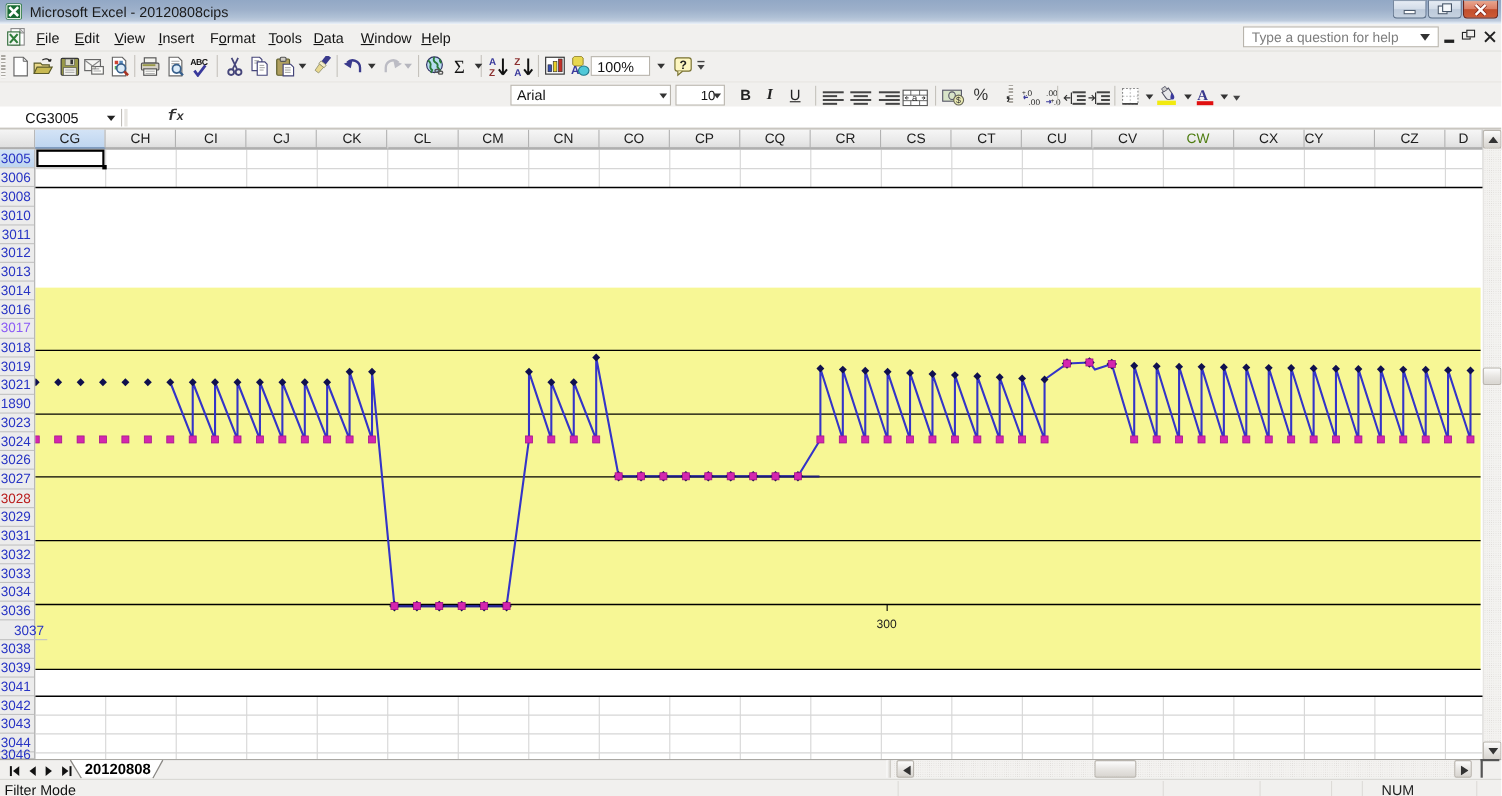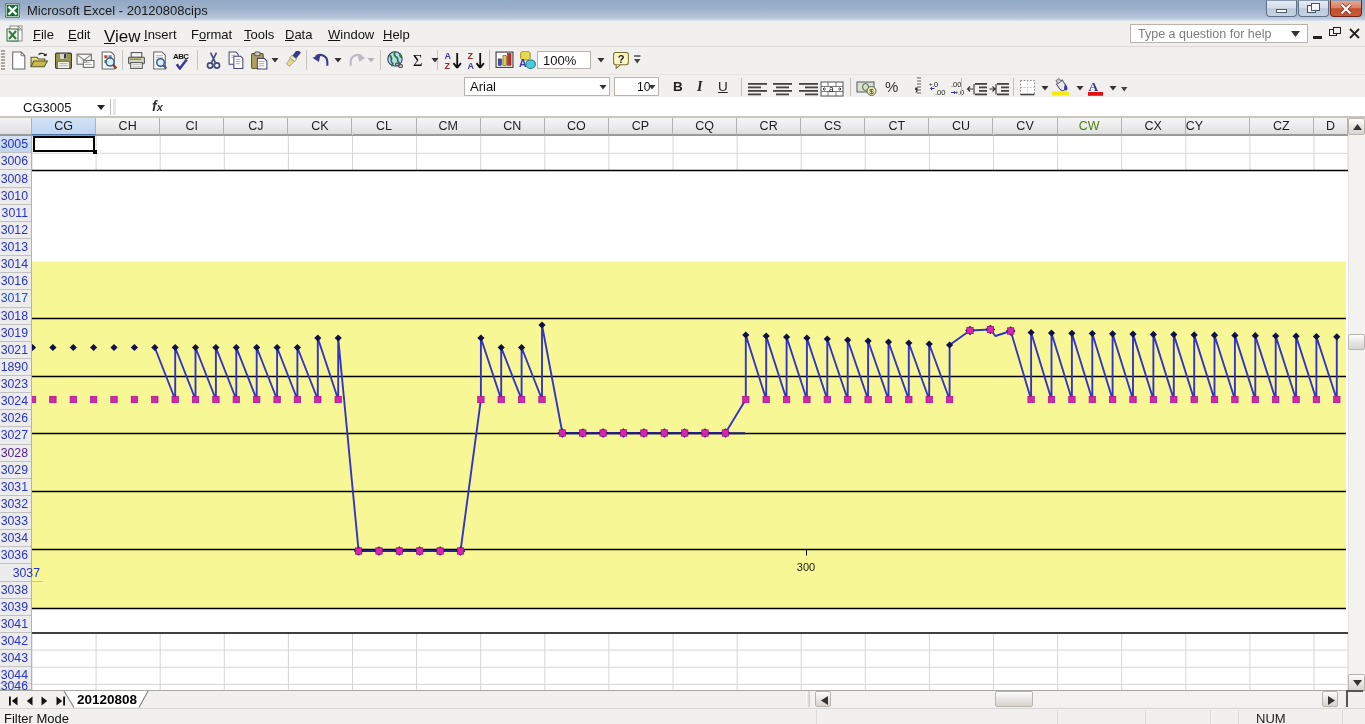--- a/index.html
+++ b/index.html
@@ -27,21 +27,21 @@
   </div>
 <div class="abs" style="left:0;top:22px;width:1365px;height:25px;background:#f1f0ee;border-bottom:1px solid #dcdad5"></div>
 <svg class="abs" style="left:6px;top:25px" width="18" height="18" viewBox="0 0 18 18">
     <rect x="4" y="1" width="12" height="15" fill="#fff" stroke="#888"></rect>
     <path d="M12 1 l4 4 h-4 z" fill="#cfcfcf" stroke="#888" stroke-width="0.8"></path>
     <rect x="1" y="4" width="11" height="12" fill="#f2f6f2" stroke="#2f6b38"></rect>
     <path d="M3 6 L10 14 M10 6 L3 14" stroke="#2e7d3a" stroke-width="2"></path>
   </svg>
 <span class="abs" style="left:33px;top:27px;font-size:13px;color:#131313"><u>F</u>ile</span>
 <span class="abs" style="left:68px;top:27px;font-size:13px;color:#131313"><u>E</u>dit</span>
-<span class="abs" style="left:104px;top:27px;font-size:17px;color:#131313"><u>V</u>iew</span>
+<span class="abs" style="left:104px;top:27px;font-size:13px;color:#131313"><u>V</u>iew</span>
 <span class="abs" style="left:144px;top:27px;font-size:13px;color:#131313"><u>I</u>nsert</span>
 <span class="abs" style="left:191px;top:27px;font-size:13px;color:#131313">F<u>o</u>rmat</span>
 <span class="abs" style="left:244px;top:27px;font-size:13px;color:#131313"><u>T</u>ools</span>
 <span class="abs" style="left:285px;top:27px;font-size:13px;color:#131313"><u>D</u>ata</span>
 <span class="abs" style="left:328px;top:27px;font-size:13px;color:#131313"><u>W</u>indow</span>
 <span class="abs" style="left:383px;top:27px;font-size:13px;color:#131313"><u>H</u>elp</span>
 <div class="abs" style="left:1130px;top:24px;width:178px;height:19px;background:#fff;border:1px solid #b8b4ac;font-size:12.5px;color:#7d7d7d;line-height:18px;padding-left:7px">Type a question for help</div>
 <svg class="abs" style="left:1291px;top:31px" width="10" height="7">
     <path d="M0 0 h9 l-4.5 6 z" fill="#333"></path>
   </svg>
@@ -298,21 +298,21 @@
 <svg class="abs" style="left:1120px;top:85px" width="9" height="11">
     <path d="M1 2 h6.5 L4.2 6.5 z" fill="#444"></path>
   </svg>
 <div class="abs" style="left:0;top:97px;width:1365px;height:21px;background:#fff;border-bottom:2px solid #c9c6c0">
 <span class="abs" style="left:23px;top:3px;font-size:13px;color:#111">CG3005</span>
 <svg class="abs" style="left:97px;top:8px" width="9" height="6">
       <path d="M0 0 h8 l-4 5 z" fill="#222"></path>
     </svg>
 <div class="abs" style="left:110px;top:2px;width:1px;height:16px;background:#c0bdb8"></div>
 <div class="abs" style="left:113px;top:2px;width:3px;height:16px;background:#e8e6e2"></div>
-<span class="abs" style="left:152px;top:1px;font-size:14px;font-style:italic;font-family:Liberation Sans, sans-serif;color:#333;font-weight:bold">f<i style="font-size:11px">x</i></span>
+<span class="abs" style="left:152px;top:1px;font-size:14px;font-style:italic;font-family:Liberation Mono, monospace;color:#333;font-weight:bold">f<i style="font-size:11px">x</i></span>
 </div>
 <div class="abs" style="left:32.0px;top:136px;width:1316.0px;height:554px;background:#fff"></div>
 <svg width="1365" height="724" style="position:absolute;left:0;top:0">
     <line x1="32.0" y1="136.2" x2="32.0" y2="170.5" stroke="#d6d6d6" stroke-width="1"></line>
     <line x1="32.0" y1="633.0" x2="32.0" y2="690" stroke="#d6d6d6" stroke-width="1"></line>
     <line x1="96.1" y1="136.2" x2="96.1" y2="170.5" stroke="#d6d6d6" stroke-width="1"></line>
     <line x1="96.1" y1="633.0" x2="96.1" y2="690" stroke="#d6d6d6" stroke-width="1"></line>
     <line x1="160.2" y1="136.2" x2="160.2" y2="170.5" stroke="#d6d6d6" stroke-width="1"></line>
     <line x1="160.2" y1="633.0" x2="160.2" y2="690" stroke="#d6d6d6" stroke-width="1"></line>
     <line x1="224.3" y1="136.2" x2="224.3" y2="170.5" stroke="#d6d6d6" stroke-width="1"></line>
@@ -531,30 +531,30 @@
 <div style="position:absolute;left:0;top:136.2px;width:32.0px;height:553.8px;background:#ececec;border-right:1px solid #b2b2b2;box-sizing:border-box"></div>
 <div style="position:absolute;left:0;top:136.2px;width:31.0px;height:17.13px;background:linear-gradient(#d3e3f6,#bed5ef);border-bottom:1px solid #c2c2c2;font:12.3px 'Liberation Sans';color:#2733c4;text-align:right;padding-right:3px;line-height:17.13px;box-sizing:border-box">3005</div>
 <div style="position:absolute;left:0;top:153.3px;width:31.0px;height:17.13px;border-bottom:1px solid #c2c2c2;font:12.3px 'Liberation Sans';color:#2733c4;text-align:right;padding-right:3px;line-height:17.13px;box-sizing:border-box">3006</div>
 <div style="position:absolute;left:0;top:170.5px;width:31.0px;height:17.13px;border-bottom:1px solid #c2c2c2;font:12.3px 'Liberation Sans';color:#2733c4;text-align:right;padding-right:3px;line-height:17.13px;box-sizing:border-box">3008</div>
 <div style="position:absolute;left:0;top:187.6px;width:31.0px;height:17.13px;border-bottom:1px solid #c2c2c2;font:12.3px 'Liberation Sans';color:#2733c4;text-align:right;padding-right:3px;line-height:17.13px;box-sizing:border-box">3010</div>
 <div style="position:absolute;left:0;top:204.7px;width:31.0px;height:17.13px;border-bottom:1px solid #c2c2c2;font:12.3px 'Liberation Sans';color:#2733c4;text-align:right;padding-right:3px;line-height:17.13px;box-sizing:border-box">3011</div>
 <div style="position:absolute;left:0;top:221.8px;width:31.0px;height:17.13px;border-bottom:1px solid #c2c2c2;font:12.3px 'Liberation Sans';color:#2733c4;text-align:right;padding-right:3px;line-height:17.13px;box-sizing:border-box">3012</div>
 <div style="position:absolute;left:0;top:239.0px;width:31.0px;height:17.13px;border-bottom:1px solid #c2c2c2;font:12.3px 'Liberation Sans';color:#2733c4;text-align:right;padding-right:3px;line-height:17.13px;box-sizing:border-box">3013</div>
 <div style="position:absolute;left:0;top:256.1px;width:31.0px;height:17.13px;border-bottom:1px solid #c2c2c2;font:12.3px 'Liberation Sans';color:#2733c4;text-align:right;padding-right:3px;line-height:17.13px;box-sizing:border-box">3014</div>
 <div style="position:absolute;left:0;top:273.2px;width:31.0px;height:17.13px;border-bottom:1px solid #c2c2c2;font:12.3px 'Liberation Sans';color:#2733c4;text-align:right;padding-right:3px;line-height:17.13px;box-sizing:border-box">3016</div>
-<div style="position:absolute;left:0;top:290.4px;width:31.0px;height:17.13px;border-bottom:1px solid #c2c2c2;font:12.3px 'Liberation Sans';color:#1d4ed8;text-align:right;padding-right:3px;line-height:17.13px;box-sizing:border-box">3017</div>
+<div style="position:absolute;left:0;top:290.4px;width:31.0px;height:17.13px;border-bottom:1px solid #c2c2c2;font:12.3px 'Liberation Sans';color:#8b5cf6;text-align:right;padding-right:3px;line-height:17.13px;box-sizing:border-box">3017</div>
 <div style="position:absolute;left:0;top:307.5px;width:31.0px;height:17.13px;border-bottom:1px solid #c2c2c2;font:12.3px 'Liberation Sans';color:#2733c4;text-align:right;padding-right:3px;line-height:17.13px;box-sizing:border-box">3018</div>
 <div style="position:absolute;left:0;top:324.6px;width:31.0px;height:17.13px;border-bottom:1px solid #c2c2c2;font:12.3px 'Liberation Sans';color:#2733c4;text-align:right;padding-right:3px;line-height:17.13px;box-sizing:border-box">3019</div>
 <div style="position:absolute;left:0;top:341.8px;width:31.0px;height:17.13px;border-bottom:1px solid #c2c2c2;font:12.3px 'Liberation Sans';color:#2733c4;text-align:right;padding-right:3px;line-height:17.13px;box-sizing:border-box">3021</div>
 <div style="position:absolute;left:0;top:358.9px;width:31.0px;height:17.13px;border-bottom:1px solid #c2c2c2;font:12.3px 'Liberation Sans';color:#2733c4;text-align:right;padding-right:3px;line-height:17.13px;box-sizing:border-box">1890</div>
 <div style="position:absolute;left:0;top:376.0px;width:31.0px;height:17.13px;border-bottom:1px solid #c2c2c2;font:12.3px 'Liberation Sans';color:#2733c4;text-align:right;padding-right:3px;line-height:17.13px;box-sizing:border-box">3023</div>
 <div style="position:absolute;left:0;top:393.1px;width:31.0px;height:17.13px;border-bottom:1px solid #c2c2c2;font:12.3px 'Liberation Sans';color:#2733c4;text-align:right;padding-right:3px;line-height:17.13px;box-sizing:border-box">3024</div>
 <div style="position:absolute;left:0;top:410.3px;width:31.0px;height:17.13px;border-bottom:1px solid #c2c2c2;font:12.3px 'Liberation Sans';color:#2733c4;text-align:right;padding-right:3px;line-height:17.13px;box-sizing:border-box">3026</div>
 <div style="position:absolute;left:0;top:427.4px;width:31.0px;height:17.13px;border-bottom:1px solid #c2c2c2;font:12.3px 'Liberation Sans';color:#2733c4;text-align:right;padding-right:3px;line-height:17.13px;box-sizing:border-box">3027</div>
-<div style="position:absolute;left:0;top:444.5px;width:31.0px;height:17px;border-bottom:1px solid #c2c2c2;font:12.3px 'Liberation Sans';color:#4c1d95;text-align:right;padding-right:3px;line-height:17.13px;box-sizing:border-box">3028</div>
+<div style="position:absolute;left:0;top:444.5px;width:31.0px;height:17px;border-bottom:1px solid #c2c2c2;font:12.3px 'Liberation Sans';color:#b91c1c;text-align:right;padding-right:3px;line-height:17.13px;box-sizing:border-box">3028</div>
 <div style="position:absolute;left:0;top:461.7px;width:31.0px;height:17.13px;border-bottom:1px solid #c2c2c2;font:12.3px 'Liberation Sans';color:#2733c4;text-align:right;padding-right:3px;line-height:17.13px;box-sizing:border-box">3029</div>
 <div style="position:absolute;left:0;top:478.8px;width:31.0px;height:17.13px;border-bottom:1px solid #c2c2c2;font:12.3px 'Liberation Sans';color:#2733c4;text-align:right;padding-right:3px;line-height:17.13px;box-sizing:border-box">3031</div>
 <div style="position:absolute;left:0;top:495.9px;width:31.0px;height:17.13px;border-bottom:1px solid #c2c2c2;font:12.3px 'Liberation Sans';color:#2733c4;text-align:right;padding-right:3px;line-height:17.13px;box-sizing:border-box">3032</div>
 <div style="position:absolute;left:0;top:513.1px;width:31.0px;height:17.13px;border-bottom:1px solid #c2c2c2;font:12.3px 'Liberation Sans';color:#2733c4;text-align:right;padding-right:3px;line-height:17.13px;box-sizing:border-box">3033</div>
 <div style="position:absolute;left:0;top:530.2px;width:31.0px;height:17.13px;border-bottom:1px solid #c2c2c2;font:12.3px 'Liberation Sans';color:#2733c4;text-align:right;padding-right:3px;line-height:17.13px;box-sizing:border-box">3034</div>
 <div style="position:absolute;left:0;top:547.3px;width:31.0px;height:17.13px;border-bottom:1px solid #c2c2c2;font:12.3px 'Liberation Sans';color:#2733c4;text-align:right;padding-right:3px;line-height:17.13px;box-sizing:border-box">3036</div>
 <div style="position:absolute;left:0;top:564.5px;width:43px;height:17.13px;border-bottom:1px solid #c2c2c2;font:12.3px 'Liberation Sans';color:#2733c4;text-align:right;padding-right:3px;line-height:17.13px;box-sizing:border-box">3037</div>
 <div style="position:absolute;left:0;top:581.6px;width:31.0px;height:17.13px;border-bottom:1px solid #c2c2c2;font:12.3px 'Liberation Sans';color:#2733c4;text-align:right;padding-right:3px;line-height:17.13px;box-sizing:border-box">3038</div>
 <div style="position:absolute;left:0;top:598.7px;width:31.0px;height:17.13px;border-bottom:1px solid #c2c2c2;font:12.3px 'Liberation Sans';color:#2733c4;text-align:right;padding-right:3px;line-height:17.13px;box-sizing:border-box">3039</div>
 <div style="position:absolute;left:0;top:615.8px;width:31.0px;height:17.13px;border-bottom:1px solid #c2c2c2;font:12.3px 'Liberation Sans';color:#2733c4;text-align:right;padding-right:3px;line-height:17.13px;box-sizing:border-box">3041</div>

